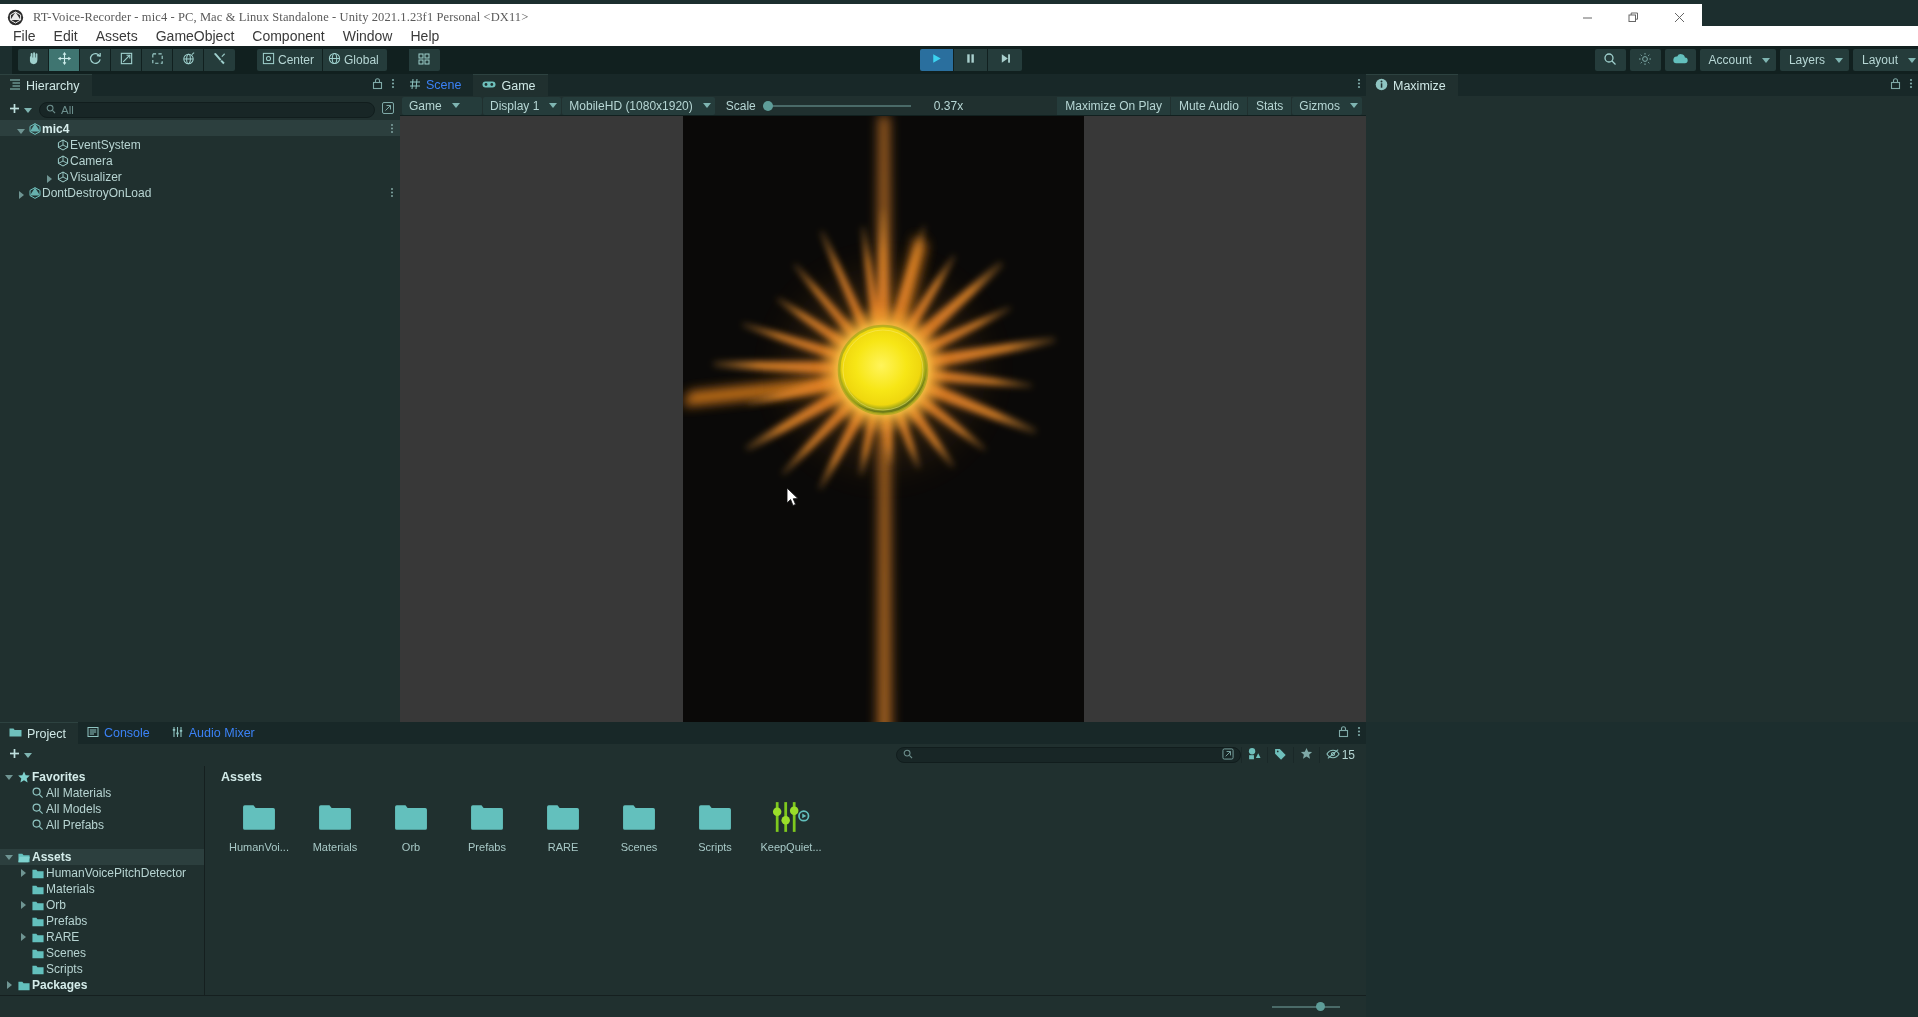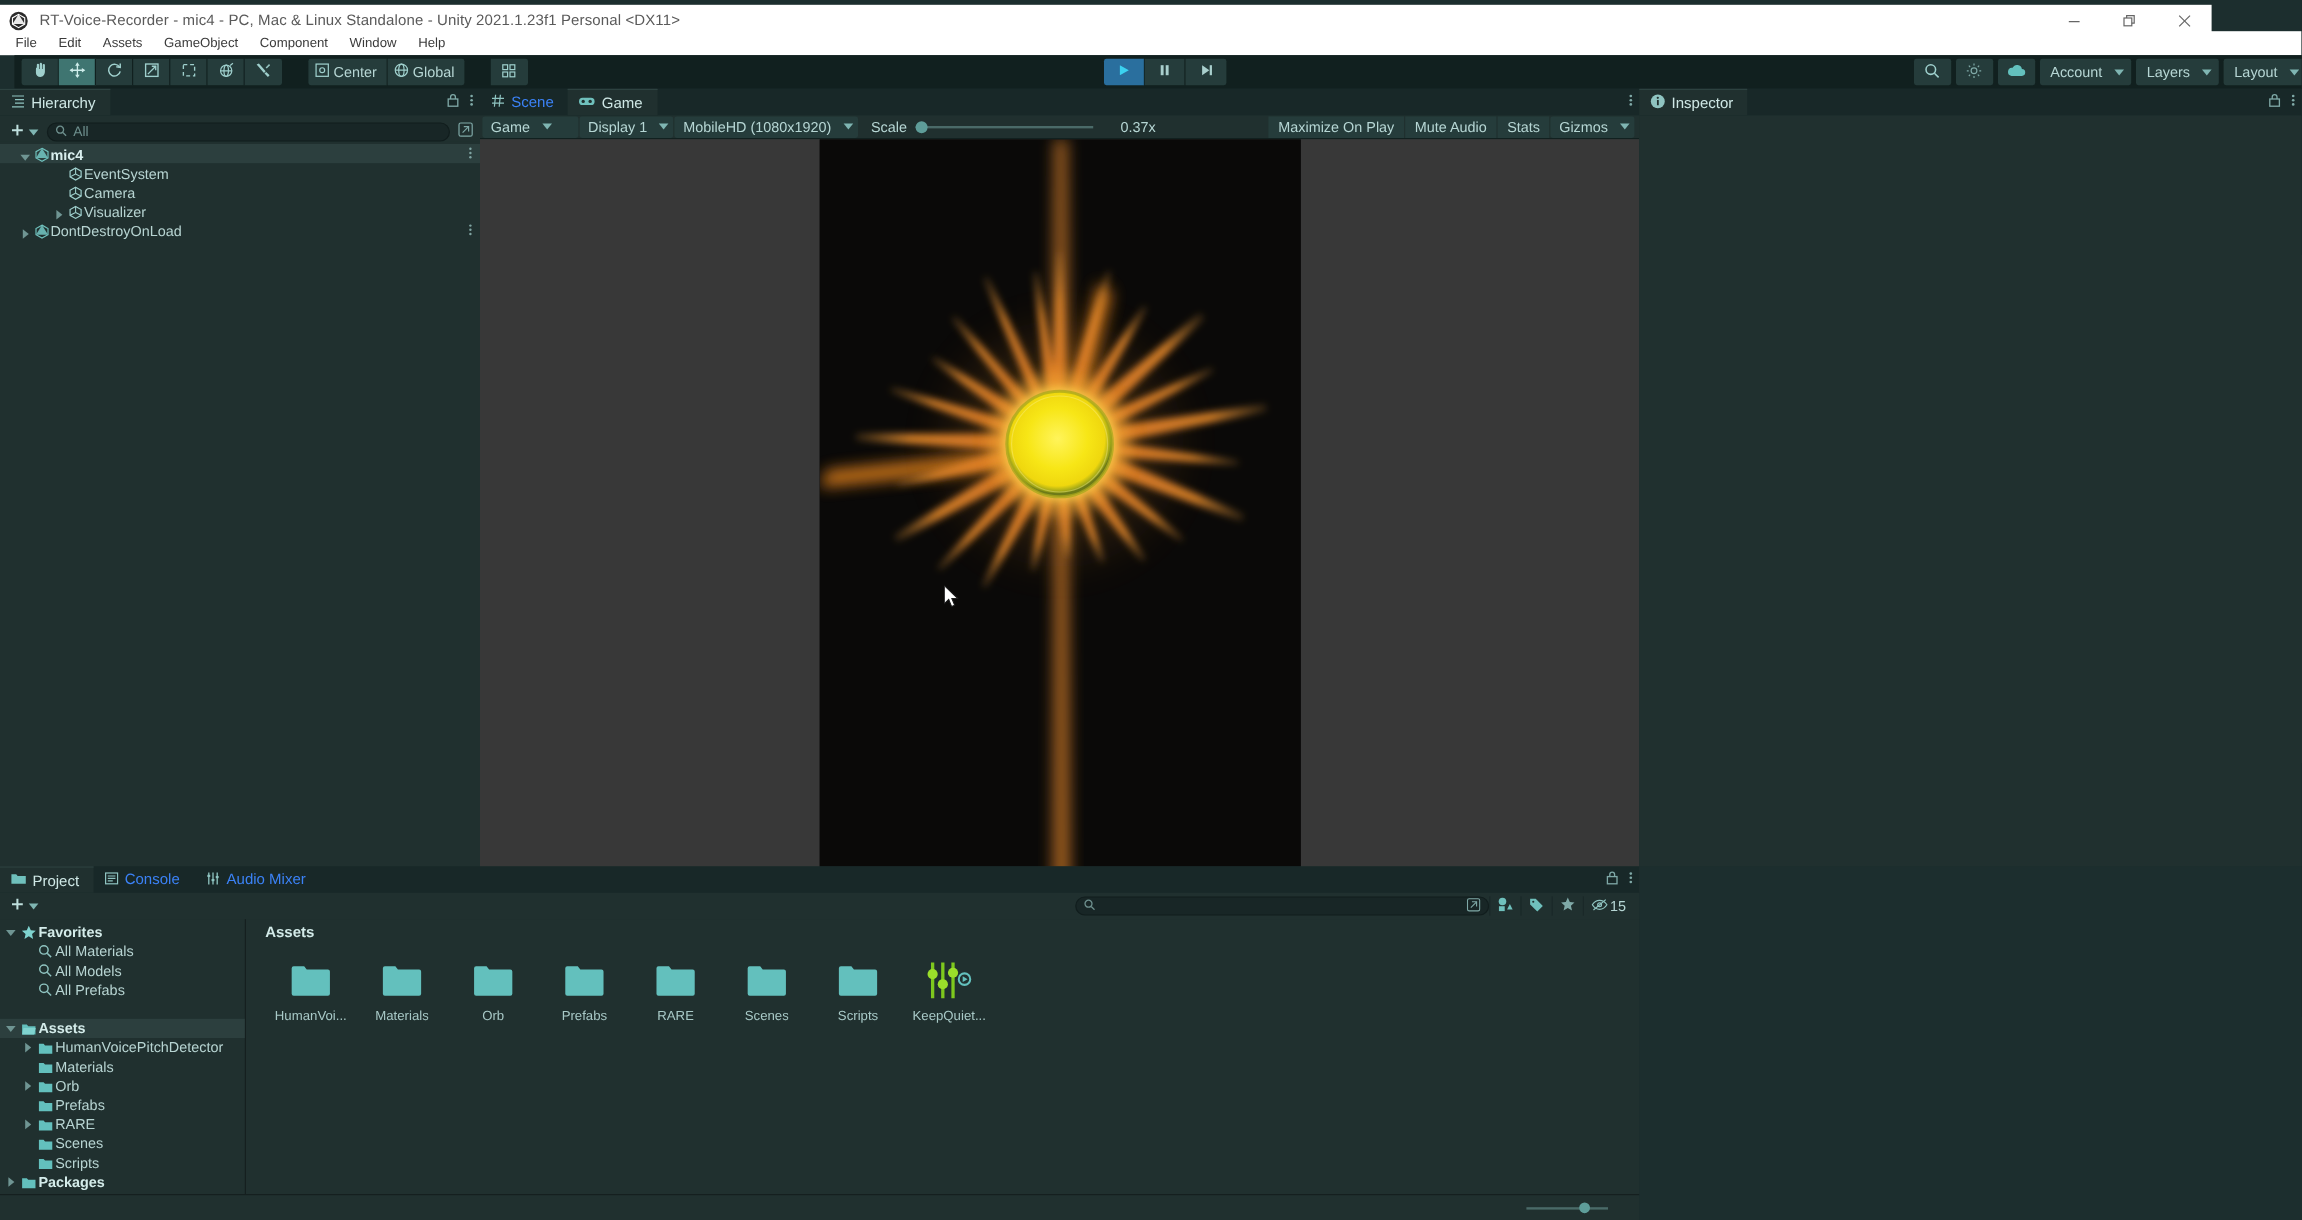--- a/index.html
+++ b/index.html
@@ -9,35 +9,35 @@
     font-family: "Liberation Sans", sans-serif;
     font-size: 12px;
     color: #c2dede;
     overflow: hidden;
     -webkit-font-smoothing: antialiased;
   }
   #app { position: relative; width: 1918px; height: 1017px; background: #1c2e2e; }
 
   
   .titlebar {
-    position: absolute; left: 0; top: 4px; width: 1843px; height: 26px;
-    background: #ffffff; display: flex; align-items: center;
+    position: absolute; left: 0; top: 4px; width: 1702px; height: 26px;
+    background: #ffffff; display: flex; align-items: center; font-family: Liberation Serif, serif;
   }
   .title-icon { width: 20px; height: 20px; margin-left: 5px; margin-right: 8px;
     display:flex; align-items:center; justify-content:center; }
   .title-text { font-size: 12.5px; color: #5a5a5a; letter-spacing: 0.1px; }
   .win-buttons { position: absolute; right: 0; top: 0; height: 26px; display: flex; }
   .win-btn { width: 46px; height: 26px; display: flex; align-items: center; justify-content: center; }
 
   
   .menubar {
     position: absolute; left: 0; top: 26px; width: 1918px; height: 20px;
     background: #ffffff; display: flex; align-items: center; padding-left: 4px;
   }
-  .menu-item { font-size: 11px; color: #3a3a3a; padding: 2px 9px; cursor: default; }
+  .menu-item { font-size: 14px; color: #3a3a3a; padding: 2px 9px; cursor: default; }
 
   
   .toolbar {
     position: absolute; left: 12px; top: 46px; width: 1918px; height: 28px;
     background: #11201f; display: flex; align-items: center;
   }
   .tb-group { display: flex; align-items: center; height: 22px; margin-left: 6px; }
   .tb-btn {
     width: 31px; height: 22px; background: #253c3b; display: flex;
     align-items: center; justify-content: center; border-right: 1px solid #11201f;
@@ -683,21 +683,21 @@
   <div class="panel" id="inspector">
     <div class="panel-tabbar">
       <div class="panel-tab active">
         <span>
           <svg width="13" height="13" viewBox="0 0 13 13">
             <circle cx="6.5" cy="6.5" r="5.8" fill="#8fc4c1"></circle>
             <rect x="5.8" y="5.3" width="1.5" height="4.4" fill="#20302f"></rect>
             <circle cx="6.5" cy="3.5" r="0.95" fill="#20302f"></circle>
           </svg>
         </span>
-        <span>Inspector</span>
+        <span>Maximize</span>
       </div>
       <div class="panel-tab-icons">
         <span>
           <svg width="11" height="13" viewBox="0 0 11 13" fill="none" stroke="#7fa9a7" stroke-width="1.1">
             <rect x="1.5" y="5.5" width="8" height="6"></rect>
               <path d="M3.5 5.5V3.8a2 2 0 0 1 4 0v1.7"></path>
           </svg>
         </span>
         <span>
           <svg width="4" height="13" viewBox="0 0 4 13" fill="#7fa9a7">

